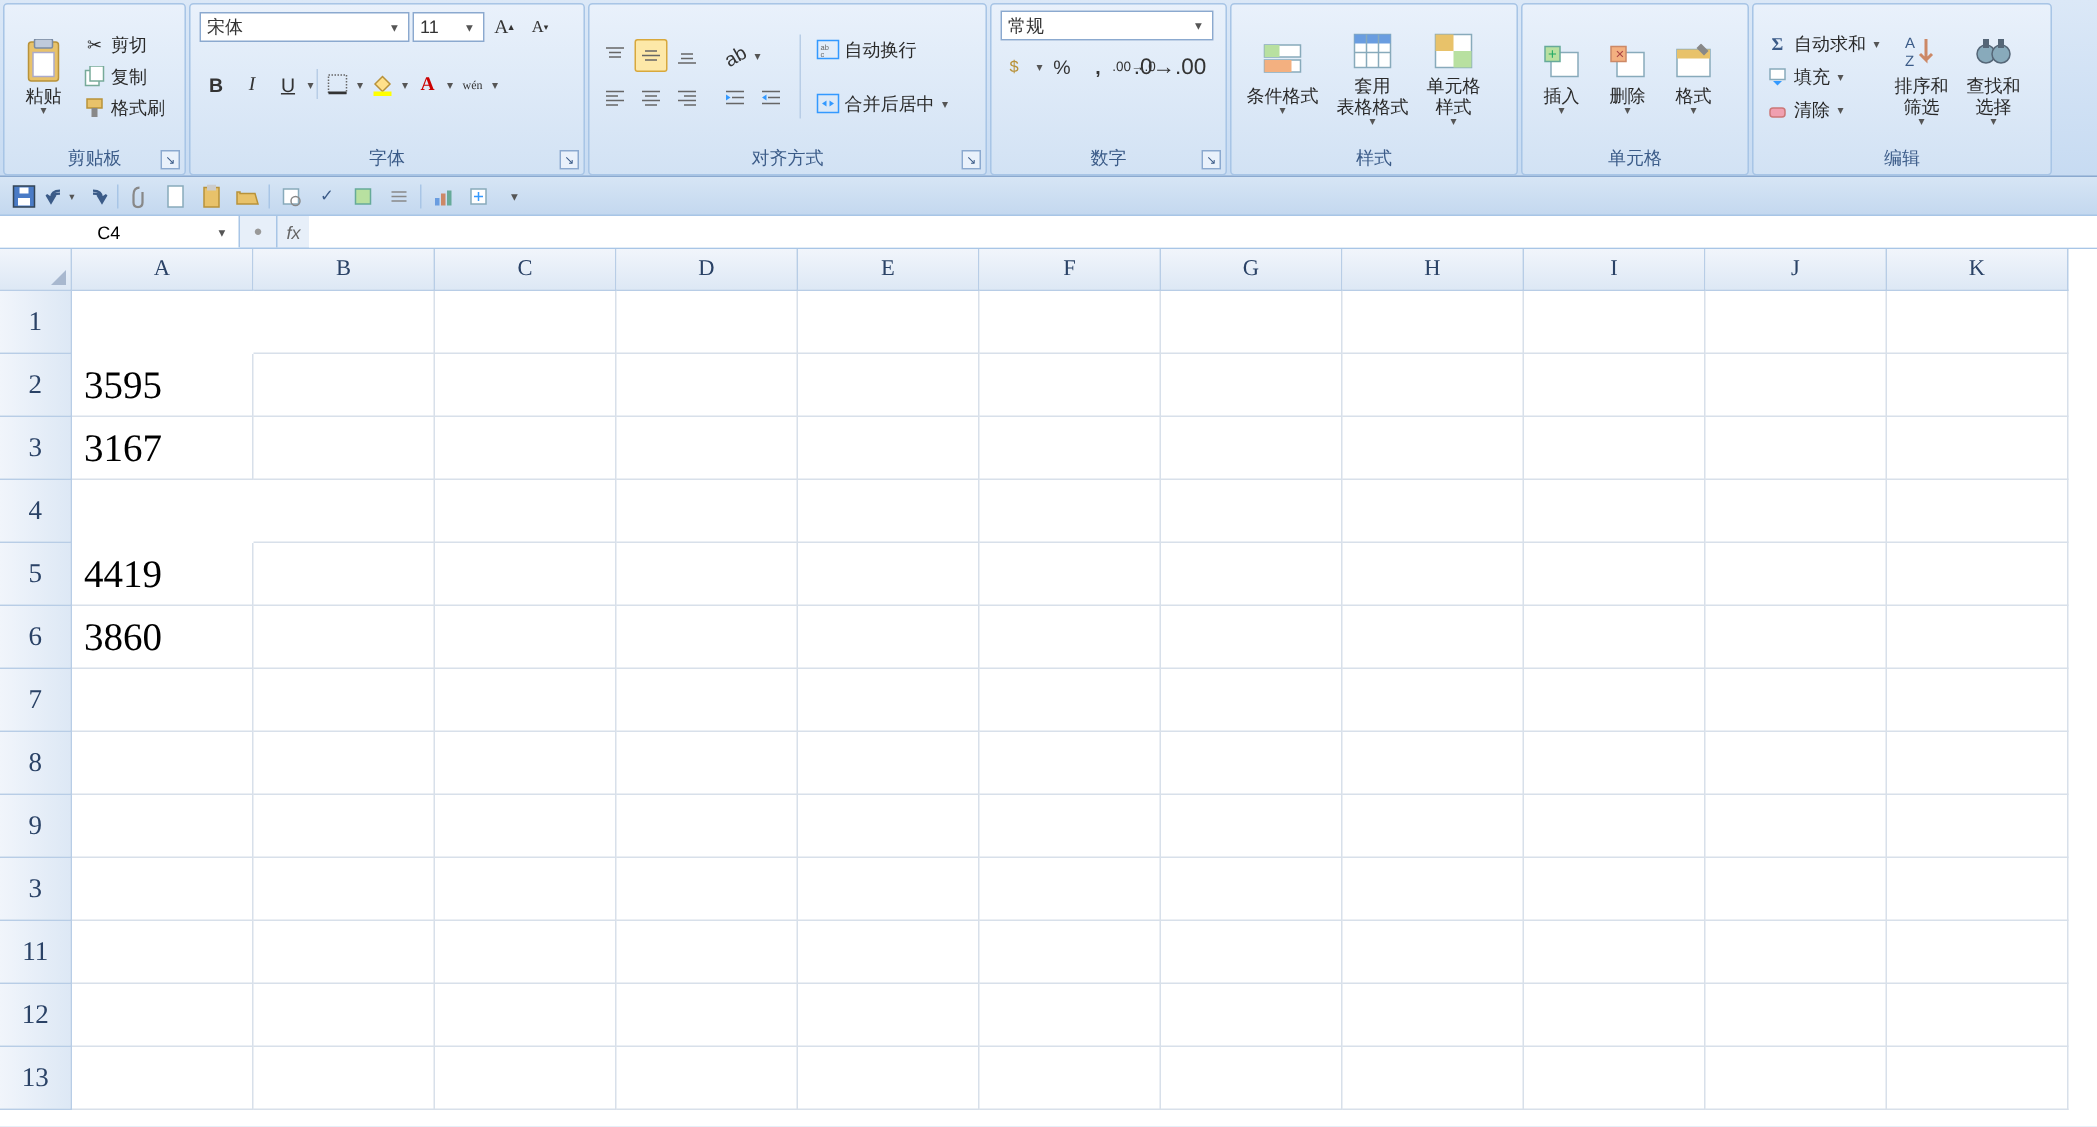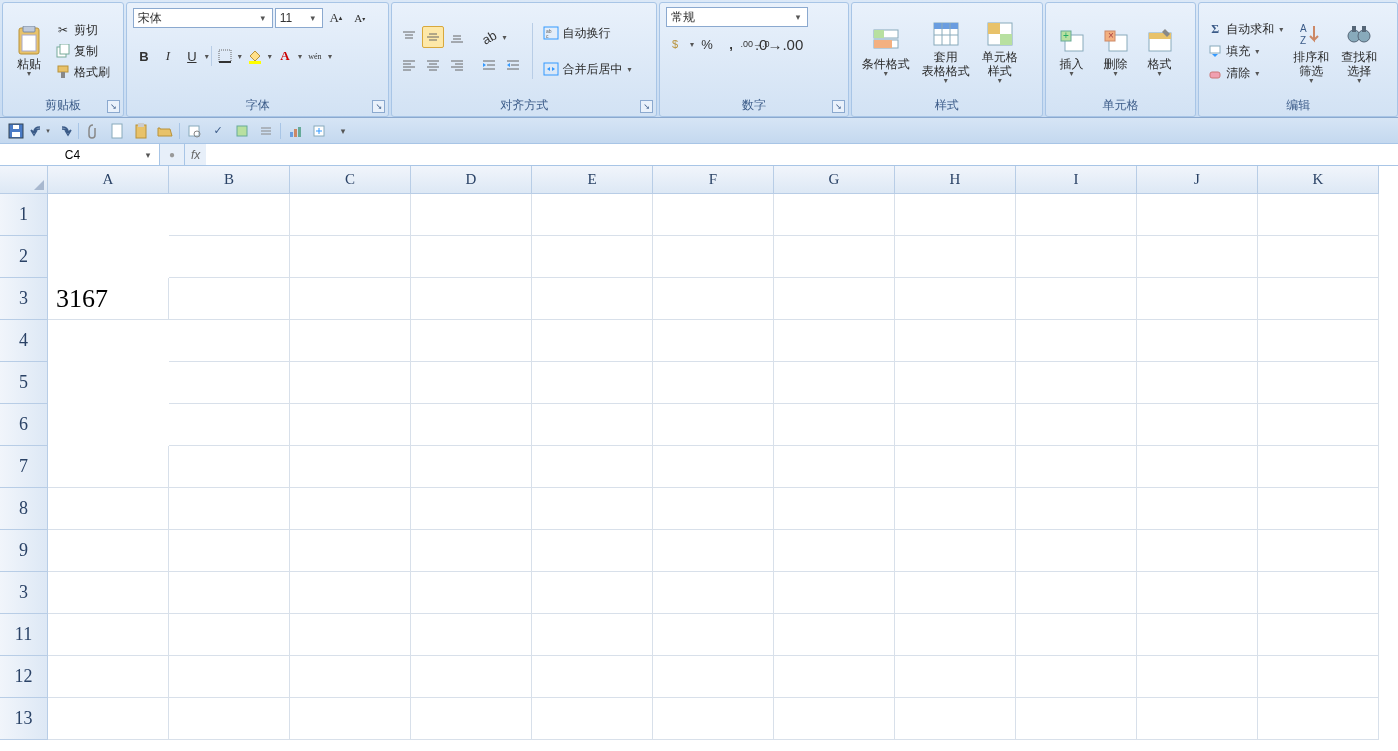--- a/index.html
+++ b/index.html
@@ -336,21 +336,21 @@
             </span>
           <span>合并后居中</span>
           <span style="font-size:8px;color:#555;margin-left:2px">▾</span>
         </div>
       </div>
     </div>
     <div class="ribbon-group-label">对齐方式</div>
     <div class="dlg-launcher">↘</div>
   </div>
 
-  <div class="ribbon-group" style="width:190px">
+  <div class="ribbon-group" style="width:158px">
     <div class="ribbon-group-body" style="flex-direction:column;align-items:stretch;gap:6px">
       <div class="combo" style="width:142px">
         <span class="txt">常规</span>
         <span class="arr">▾</span>
       </div>
       <div class="hrow">
         <div class="toggle">
             <svg width="14" height="14">
               <text x="2" y="11" font-size="11" fill="#b8923a">$</text>
             </svg>
@@ -638,20 +638,21 @@
         <div class="cell" style="left: 121px; top: 0px; width: 121px;"></div>
         <div class="cell" style="left: 242px; top: 0px; width: 121px;"></div>
         <div class="cell" style="left: 363px; top: 0px; width: 121px;"></div>
         <div class="cell" style="left: 484px; top: 0px; width: 121px;"></div>
         <div class="cell" style="left: 605px; top: 0px; width: 121px;"></div>
         <div class="cell" style="left: 726px; top: 0px; width: 121px;"></div>
         <div class="cell" style="left: 847px; top: 0px; width: 121px;"></div>
         <div class="cell" style="left: 968px; top: 0px; width: 121px;"></div>
         <div class="cell" style="left: 1089px; top: 0px; width: 121px;"></div>
         <div class="cell" style="left: 1210px; top: 0px; width: 121px;"></div>
+        <div class="cell" style="left: 0px; top: 42px; width: 121px;">3595</div>
         <div class="cell" style="left: 121px; top: 42px; width: 121px;"></div>
         <div class="cell" style="left: 242px; top: 42px; width: 121px;"></div>
         <div class="cell" style="left: 363px; top: 42px; width: 121px;"></div>
         <div class="cell" style="left: 484px; top: 42px; width: 121px;"></div>
         <div class="cell" style="left: 605px; top: 42px; width: 121px;"></div>
         <div class="cell" style="left: 726px; top: 42px; width: 121px;"></div>
         <div class="cell" style="left: 847px; top: 42px; width: 121px;"></div>
         <div class="cell" style="left: 968px; top: 42px; width: 121px;"></div>
         <div class="cell" style="left: 1089px; top: 42px; width: 121px;"></div>
         <div class="cell" style="left: 1210px; top: 42px; width: 121px;"></div>
@@ -669,30 +670,32 @@
         <div class="cell" style="left: 121px; top: 126px; width: 121px;"></div>
         <div class="cell" style="left: 242px; top: 126px; width: 121px;"></div>
         <div class="cell" style="left: 363px; top: 126px; width: 121px;"></div>
         <div class="cell" style="left: 484px; top: 126px; width: 121px;"></div>
         <div class="cell" style="left: 605px; top: 126px; width: 121px;"></div>
         <div class="cell" style="left: 726px; top: 126px; width: 121px;"></div>
         <div class="cell" style="left: 847px; top: 126px; width: 121px;"></div>
         <div class="cell" style="left: 968px; top: 126px; width: 121px;"></div>
         <div class="cell" style="left: 1089px; top: 126px; width: 121px;"></div>
         <div class="cell" style="left: 1210px; top: 126px; width: 121px;"></div>
+        <div class="cell" style="left: 0px; top: 168px; width: 121px;">4419</div>
         <div class="cell" style="left: 121px; top: 168px; width: 121px;"></div>
         <div class="cell" style="left: 242px; top: 168px; width: 121px;"></div>
         <div class="cell" style="left: 363px; top: 168px; width: 121px;"></div>
         <div class="cell" style="left: 484px; top: 168px; width: 121px;"></div>
         <div class="cell" style="left: 605px; top: 168px; width: 121px;"></div>
         <div class="cell" style="left: 726px; top: 168px; width: 121px;"></div>
         <div class="cell" style="left: 847px; top: 168px; width: 121px;"></div>
         <div class="cell" style="left: 968px; top: 168px; width: 121px;"></div>
         <div class="cell" style="left: 1089px; top: 168px; width: 121px;"></div>
         <div class="cell" style="left: 1210px; top: 168px; width: 121px;"></div>
+        <div class="cell" style="left: 0px; top: 210px; width: 121px;">3860</div>
         <div class="cell" style="left: 121px; top: 210px; width: 121px;"></div>
         <div class="cell" style="left: 242px; top: 210px; width: 121px;"></div>
         <div class="cell" style="left: 363px; top: 210px; width: 121px;"></div>
         <div class="cell" style="left: 484px; top: 210px; width: 121px;"></div>
         <div class="cell" style="left: 605px; top: 210px; width: 121px;"></div>
         <div class="cell" style="left: 726px; top: 210px; width: 121px;"></div>
         <div class="cell" style="left: 847px; top: 210px; width: 121px;"></div>
         <div class="cell" style="left: 968px; top: 210px; width: 121px;"></div>
         <div class="cell" style="left: 1089px; top: 210px; width: 121px;"></div>
         <div class="cell" style="left: 1210px; top: 210px; width: 121px;"></div>

